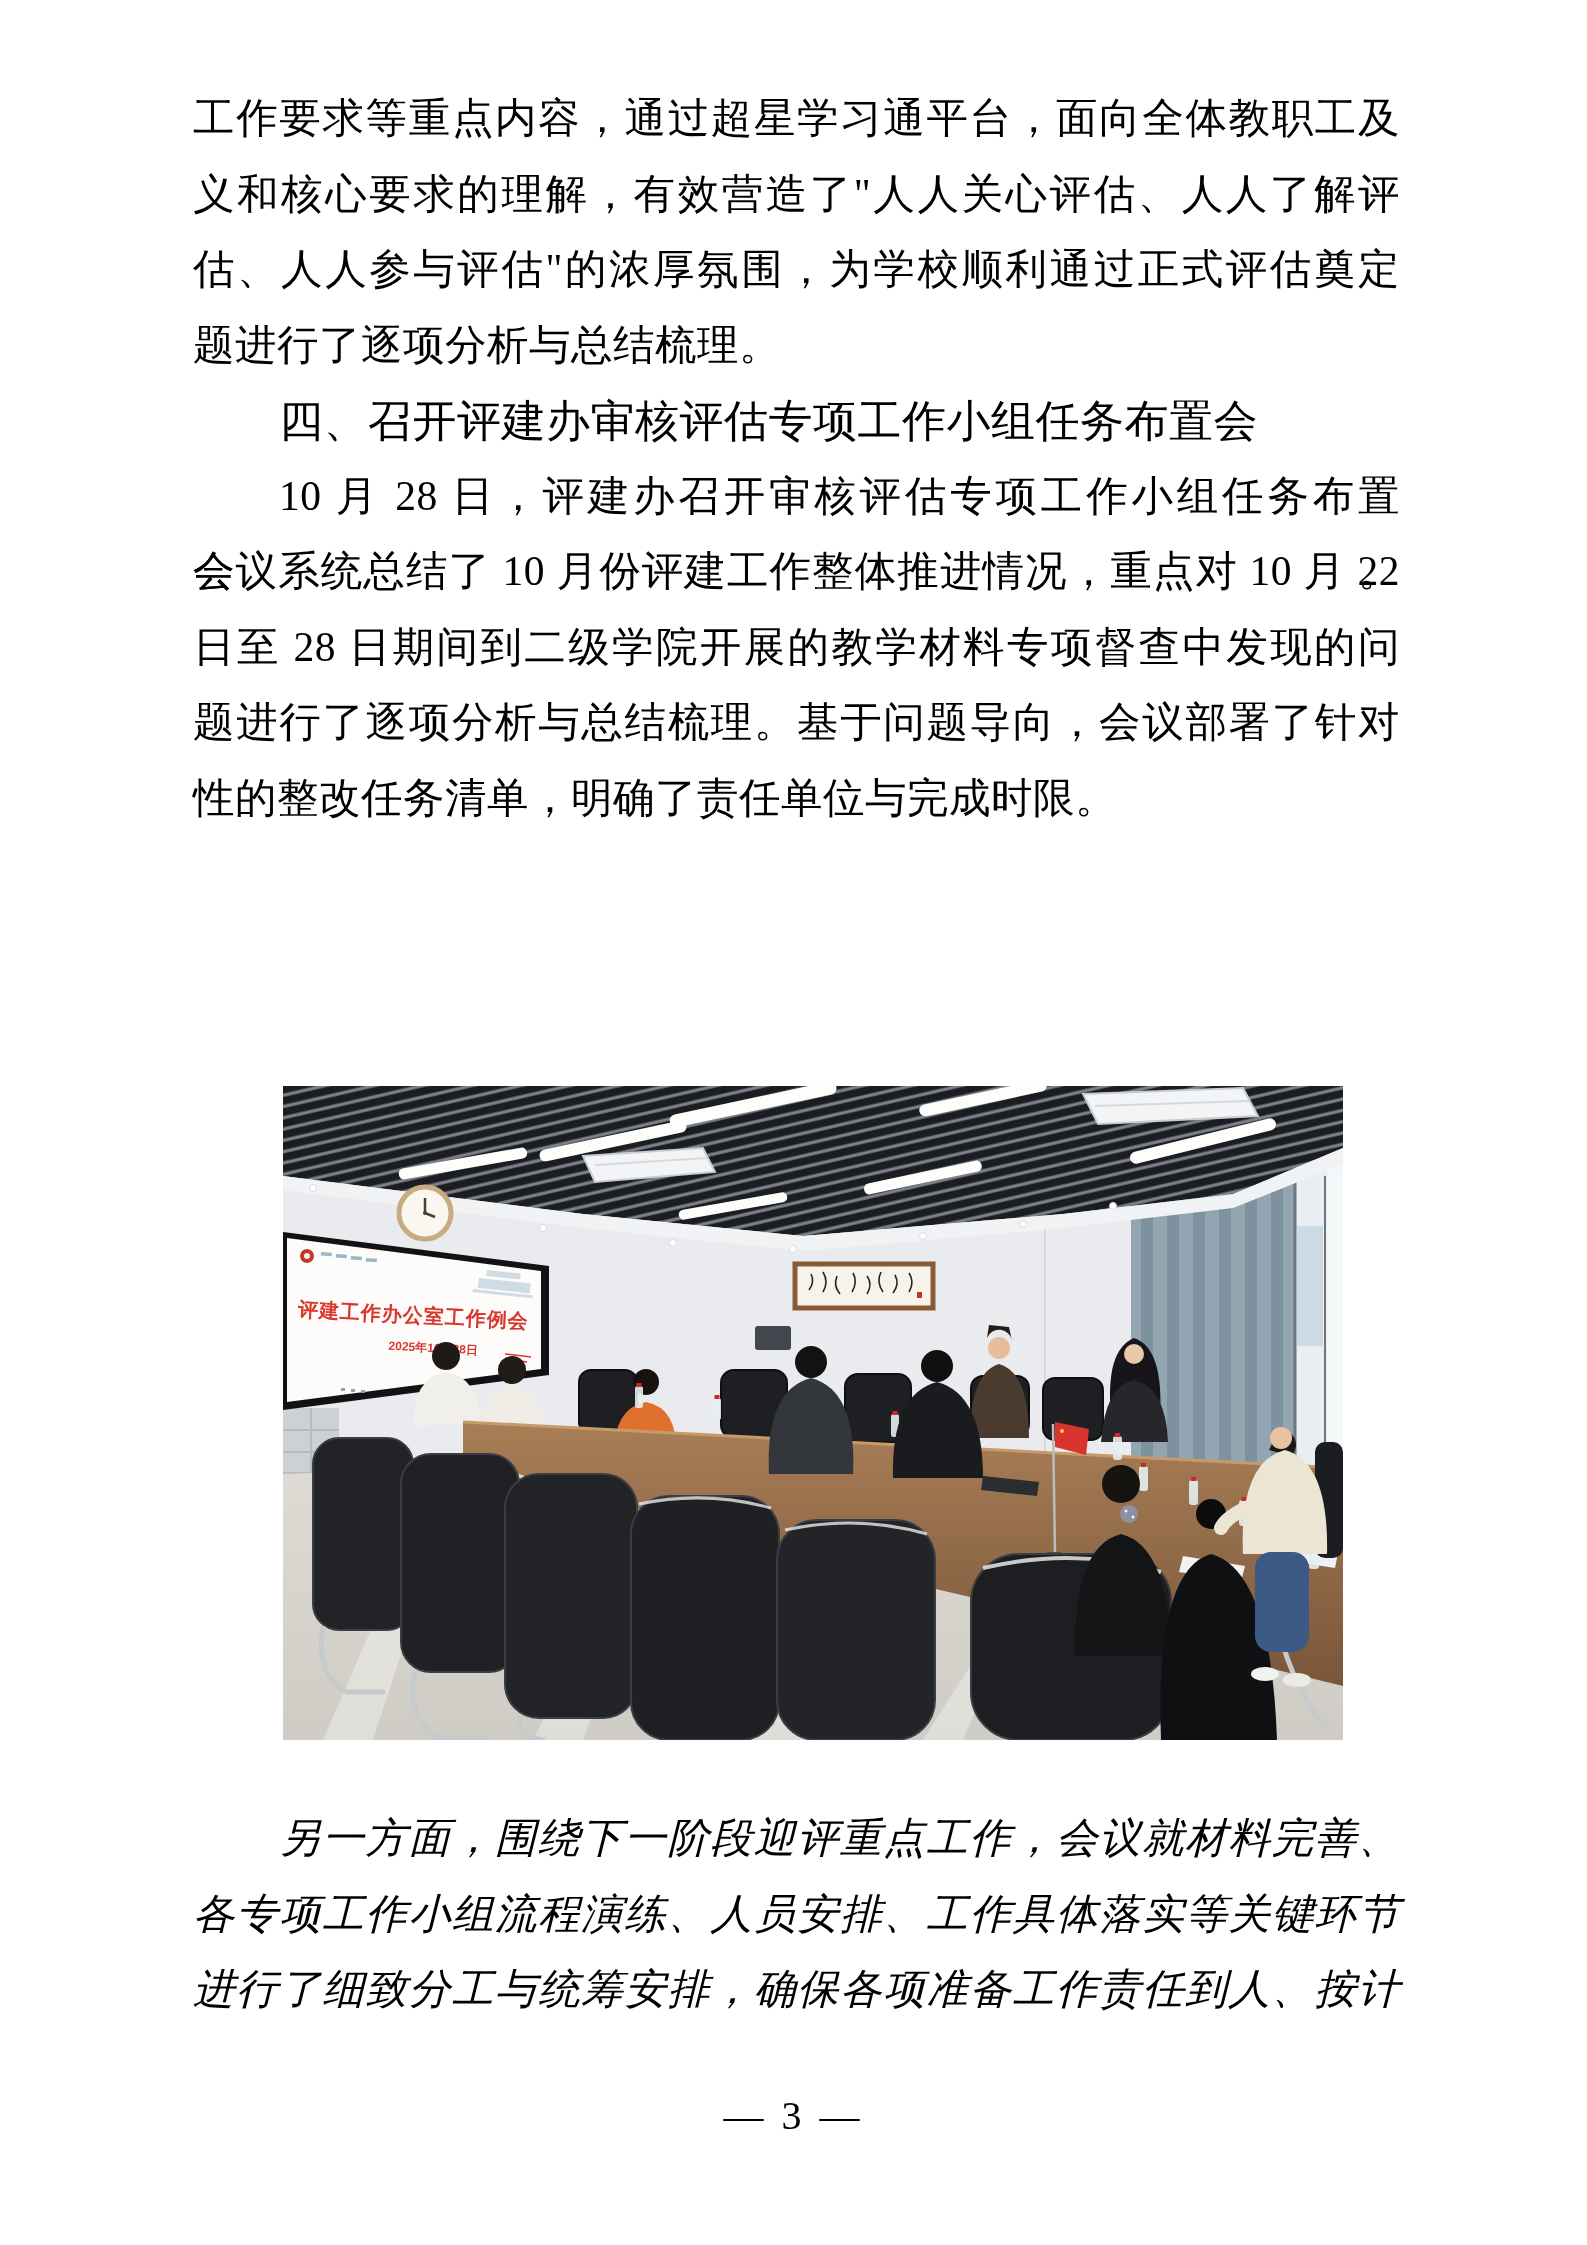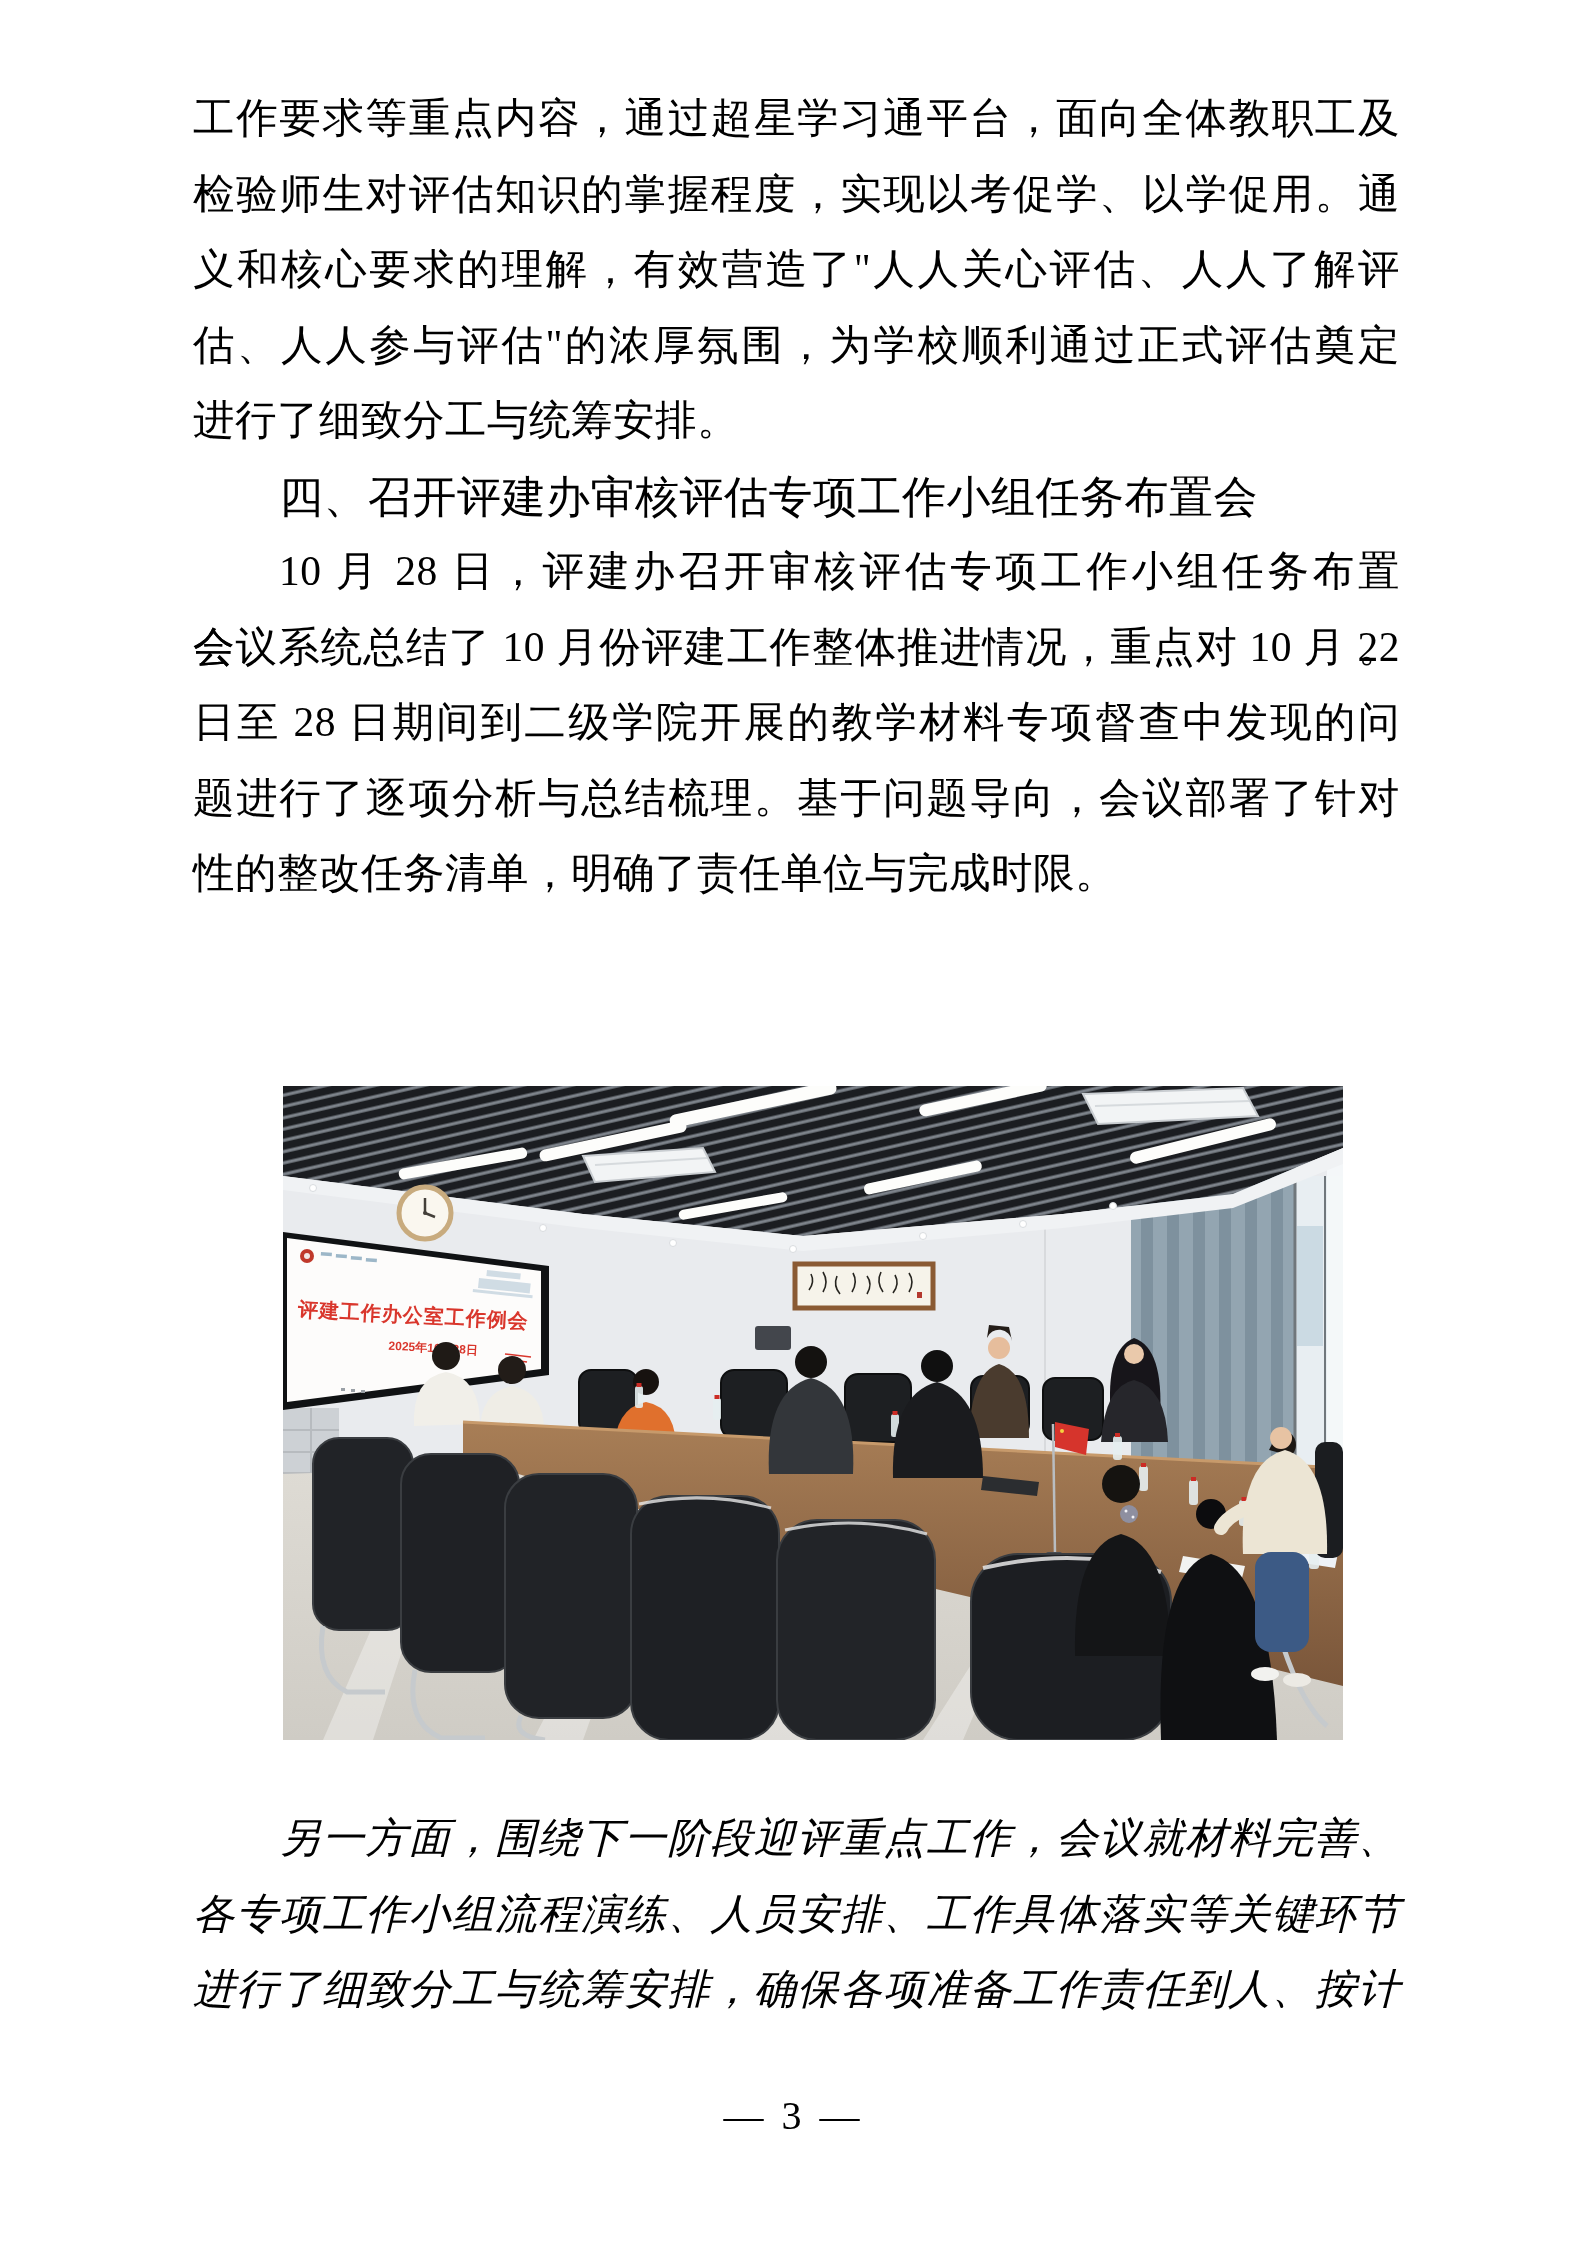--- a/index.html
+++ b/index.html
@@ -19,24 +19,23 @@
   .pagenum{position:absolute;left:0;top:2092px;width:1587px;text-align:center;
            font-size:40px;letter-spacing:4px;}
 </style>
 </head>
 <body>
 
 <div class="page">
 
   <div class="textblock" id="block1">
     <div class="line">工作要求等重点内容，通过超星学习通平台，面向全体教职工及</div>
-    <div class="line">检验师生对评估知识的掌握程度，实现以考促学、以学促用。通</div>
     <div class="line">义和核心要求的理解，有效营造了"人人关心评估、人人了解评</div>
     <div class="line">估、人人参与评估"的浓厚氛围，为学校顺利通过正式评估奠定</div>
-    <div class="line short">进行了细致分工与统筹安排。</div>
+    <div class="line short">题进行了逐项分析与总结梳理。</div>
     <div class="line heading indent">四、召开评建办审核评估专项工作小组任务布置会</div>
     <div class="line indent">10 月 28 日，评建办召开审核评估专项工作小组任务布置会。</div>
     <div class="line">会议系统总结了 10 月份评建工作整体推进情况，重点对 10 月 22</div>
     <div class="line">日至 28 日期间到二级学院开展的教学材料专项督查中发现的问</div>
     <div class="line">题进行了逐项分析与总结梳理。基于问题导向，会议部署了针对</div>
     <div class="line short">性的整改任务清单，明确了责任单位与完成时限。</div>
   </div>
 
   <figure class="photo">
     <svg width="1060" height="654" viewBox="0 0 1060 654" xmlns="http://www.w3.org/2000/svg">

